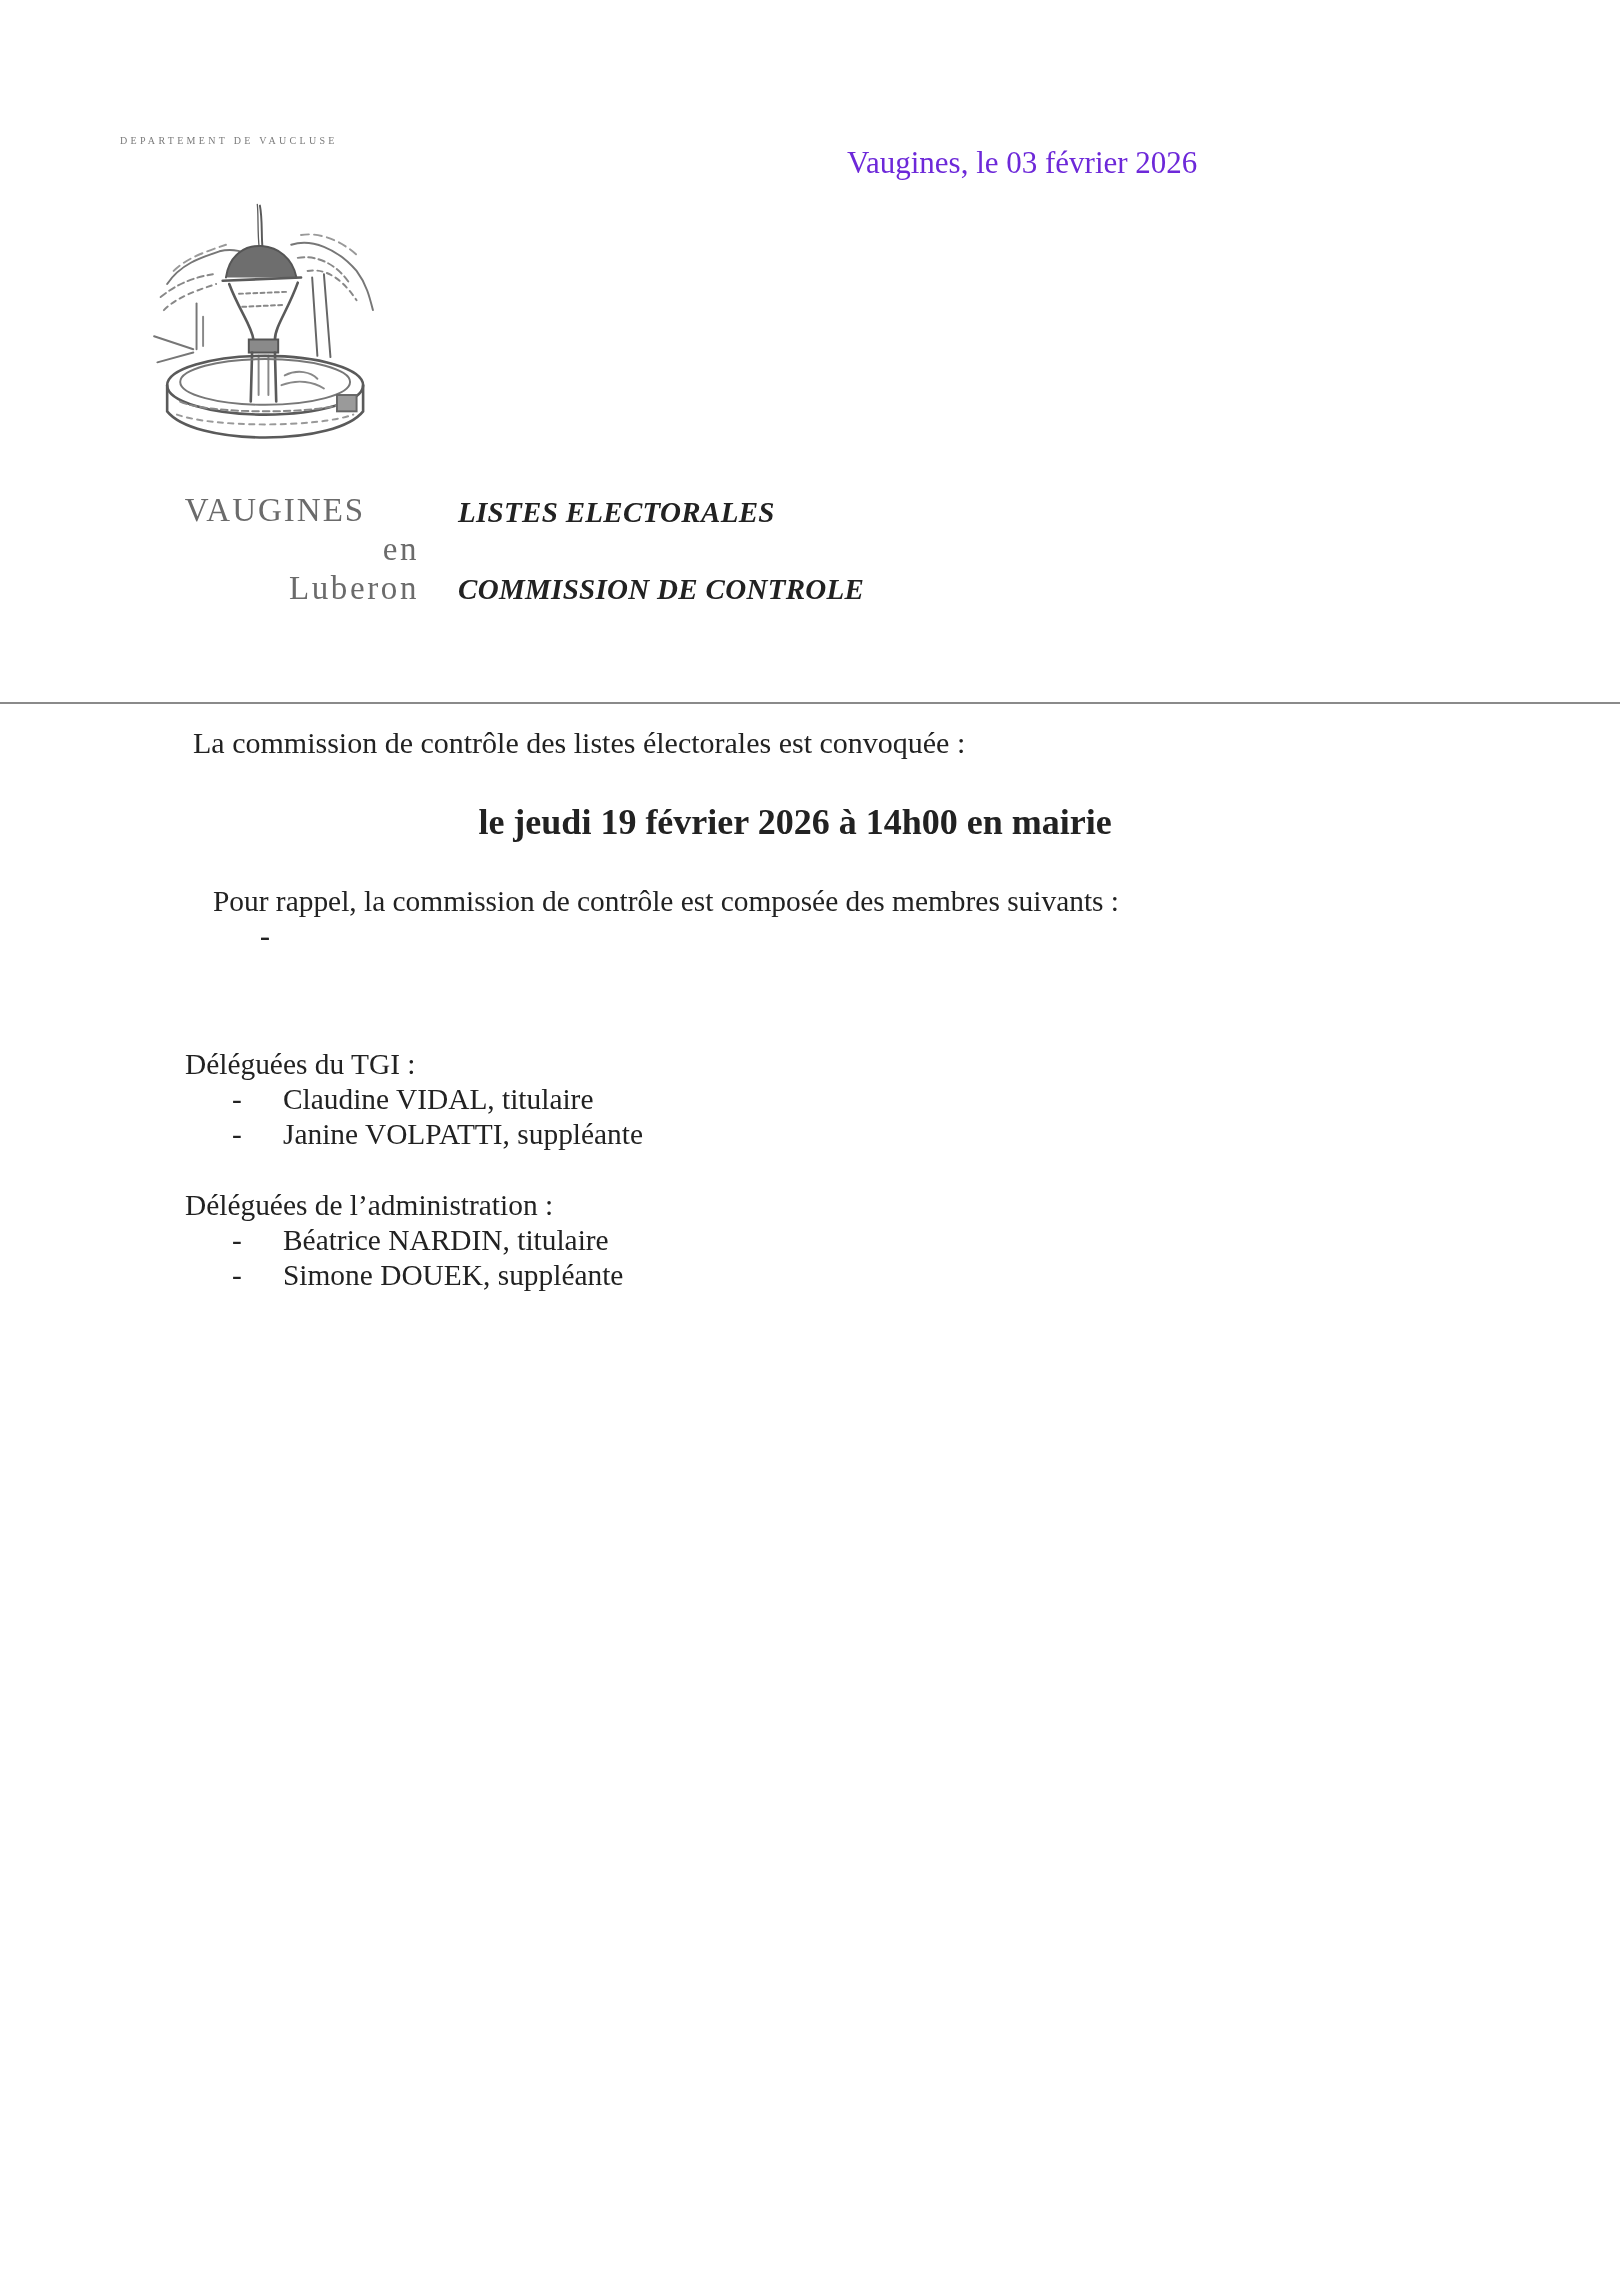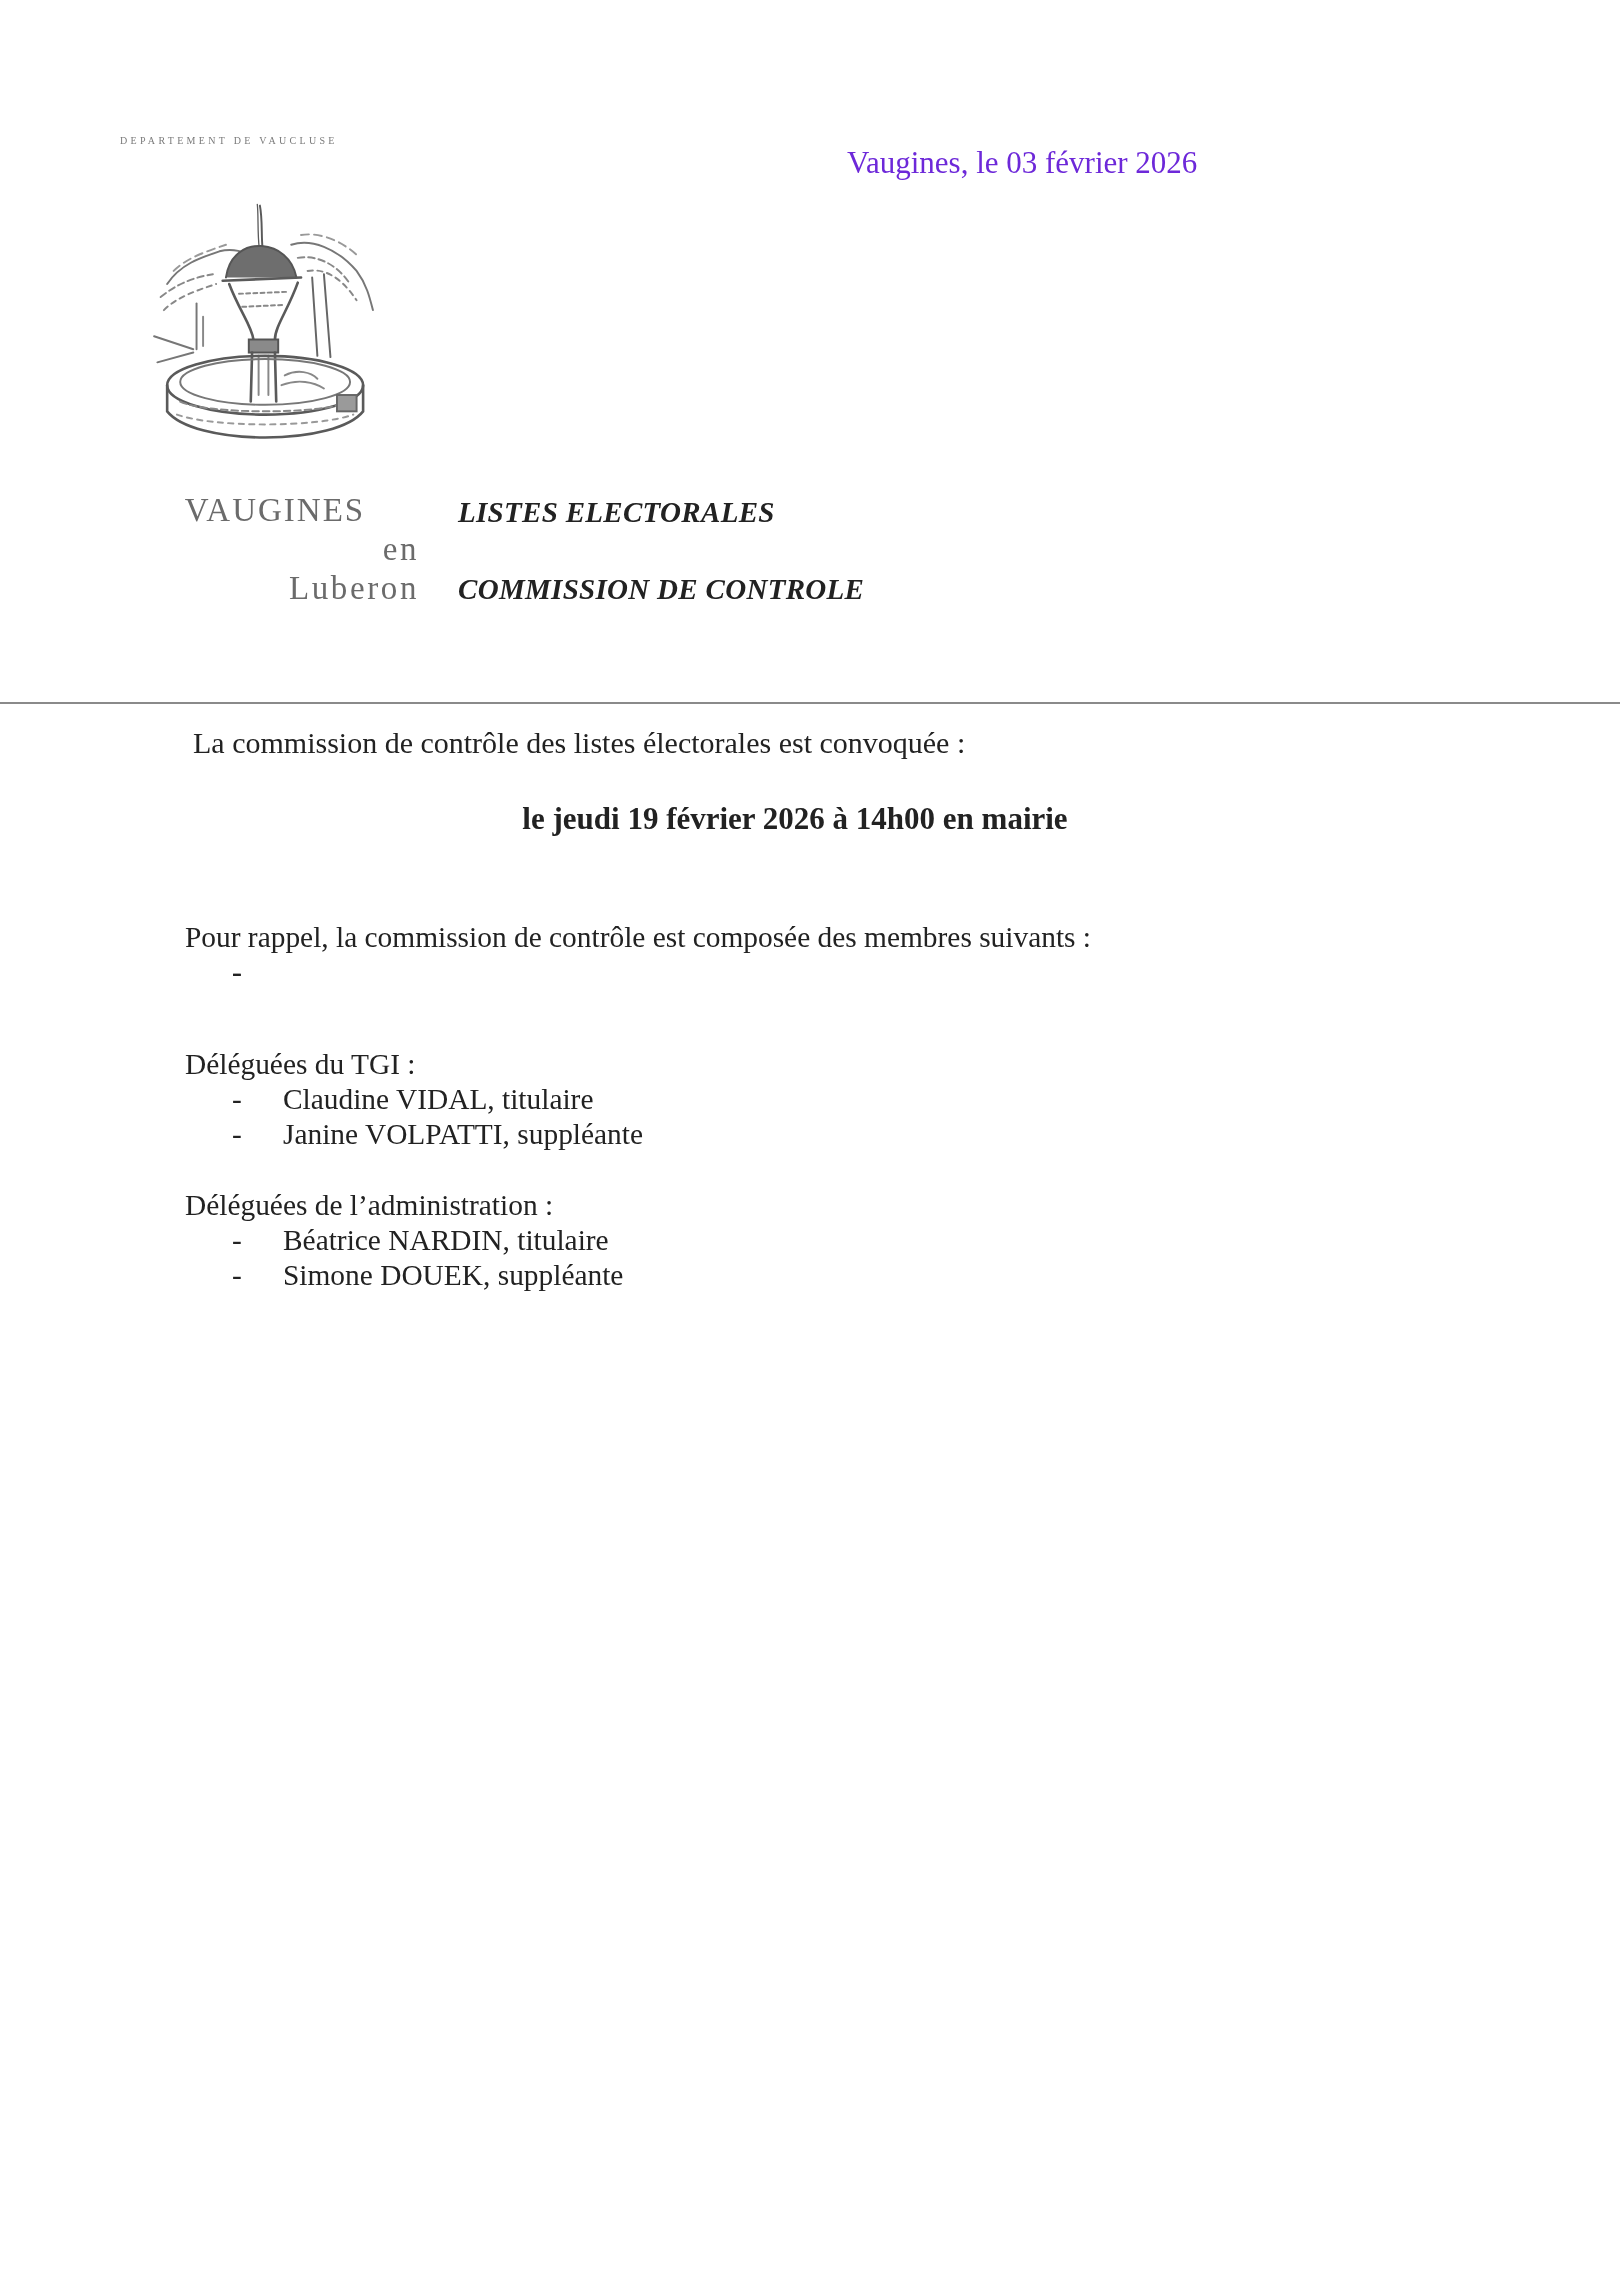--- a/index.html
+++ b/index.html
@@ -71,21 +71,21 @@
       font-size: 30px;
       white-space: nowrap;
       color: #222;
     }
     .convoc { top: 726px; }
     .meeting {
       top: 801px;
       left: 0; width: 1590px;
       text-align: center;
       font-weight: bold;
-      font-size: 31px;
+      font-size: 36px;
       font-family: Liberation Serif, serif;
     }
     .block {
       left: 185px;
       font-size: 29.4px;
       line-height: 35px;
       color: #222;
       white-space: nowrap;
     }
     .block .head { display: block; }
@@ -94,21 +94,21 @@
       margin: 0; padding: 0;
     }
     .block li {
       position: relative;
       padding-left: 98px;
     }
     .block li .dash {
       position: absolute;
       left: 47px;
     }
-    .b1 { top: 920px; }
+    .b1 { top: 884px; margin-left: 28px; }
     .b2 { top: 1047px; }
     .b3 { top: 1188px; }
   </style>
 </head>
 <body>
 
 <div class="abs dept">DEPARTEMENT DE VAUCLUSE</div>
 
 <div class="abs logo">
   <svg width="245" height="258" viewBox="0 0 375 395" xmlns="http://www.w3.org/2000/svg">

